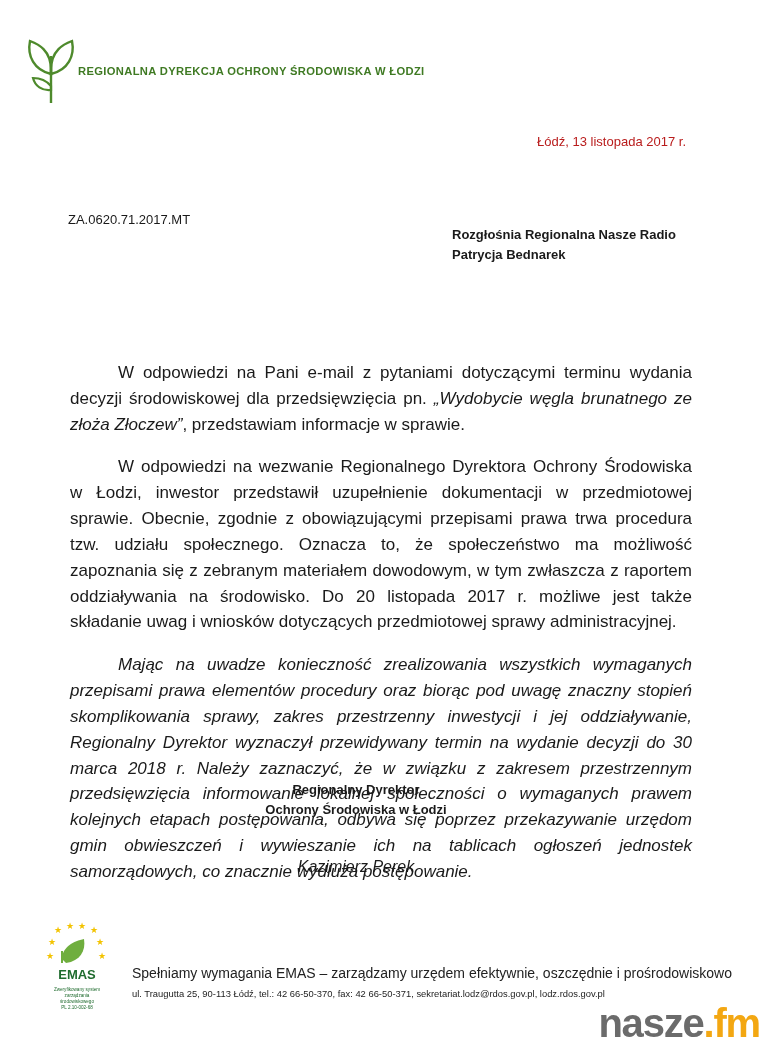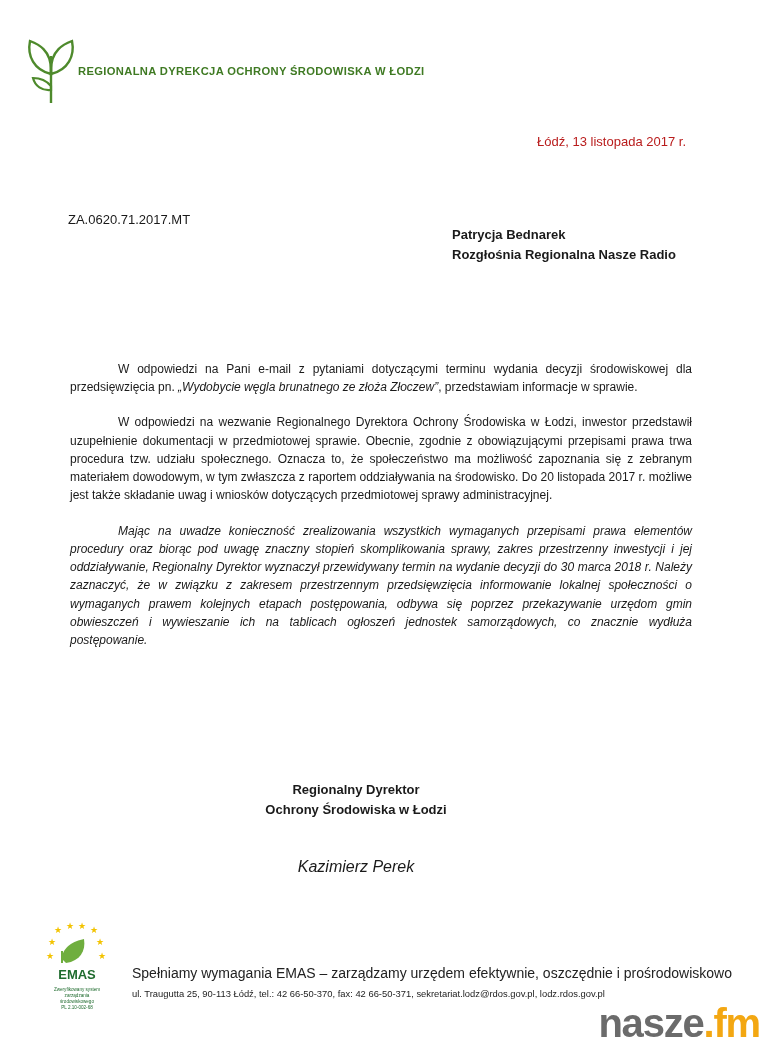--- a/index.html
+++ b/index.html
@@ -67,21 +67,21 @@
     line-height: 1.55;
   }
   .addressee div { white-space: nowrap; }
 
   
   .body-text {
     position: absolute;
     top: 360px;
     left: 70px;
     width: 622px;
-    font-size: 12px;
+    font-size: 17px;
     line-height: 1.52;
     text-align: justify;
   }
   .body-text p {
     margin: 0 0 17px 0;
     text-indent: 48px;
   }
   .body-text p:last-child { margin-bottom: 16px; font-style: italic; }
   .italic { font-style: italic; }
 
@@ -158,22 +158,22 @@
     <path d="M27 34 C27 14, 40 8, 48 5 C51 20, 44 34, 27 38 Z" fill="none" stroke="#4e8a2c" stroke-width="2.4"></path>
     <path d="M27 50 C22 44, 14 42, 9 42 C11 50, 18 55, 27 54 Z" fill="none" stroke="#4e8a2c" stroke-width="2.2"></path>
   </svg>
   <div class="org-name">Regionalna Dyrekcja Ochrony Środowiska w Łodzi</div>
 </div>
 
 <div class="date-line">Łódź, 13 listopada 2017 r.</div>
 <div class="ref-line">ZA.0620.71.2017.MT</div>
 
 <div class="addressee">
+  <div>Rozgłośnia Regionalna Nasze Radio</div>
   <div>Patrycja Bednarek</div>
-  <div>Rozgłośnia Regionalna Nasze Radio</div>
 </div>
 
 <div class="body-text" id="body-text">
     <p><span>W odpowiedzi na Pani e-mail z pytaniami dotyczącymi terminu wydania decyzji środowiskowej dla przedsięwzięcia pn. </span><span class="italic">„Wydobycie węgla brunatnego ze złoża Złoczew”</span><span>, przedstawiam informacje w sprawie.</span></p>
     <p><span>W odpowiedzi na wezwanie Regionalnego Dyrektora Ochrony Środowiska w Łodzi, inwestor przedstawił uzupełnienie dokumentacji w przedmiotowej sprawie. Obecnie, zgodnie z obowiązującymi przepisami prawa trwa procedura tzw. udziału społecznego. Oznacza to, że społeczeństwo ma możliwość zapoznania się z zebranym materiałem dowodowym, w tym zwłaszcza z raportem oddziaływania na środowisko. Do 20 listopada 2017 r. możliwe jest także składanie uwag i wniosków dotyczących przedmiotowej sprawy administracyjnej.</span></p>
     <p><span>Mając na uwadze konieczność zrealizowania wszystkich wymaganych przepisami prawa elementów procedury oraz biorąc pod uwagę znaczny stopień skomplikowania sprawy, zakres przestrzenny inwestycji i jej oddziaływanie, Regionalny Dyrektor wyznaczył przewidywany termin na wydanie decyzji do 30 marca 2018 r. Należy zaznaczyć, że w związku z zakresem przestrzennym przedsięwzięcia informowanie lokalnej społeczności o wymaganych prawem kolejnych etapach postępowania, odbywa się poprzez przekazywanie urzędom gmin obwieszczeń i wywieszanie ich na tablicach ogłoszeń jednostek samorządowych, co znacznie wydłuża postępowanie.</span></p>
   </div>
 
 <div class="signature-block">
   <div class="sig-title">

